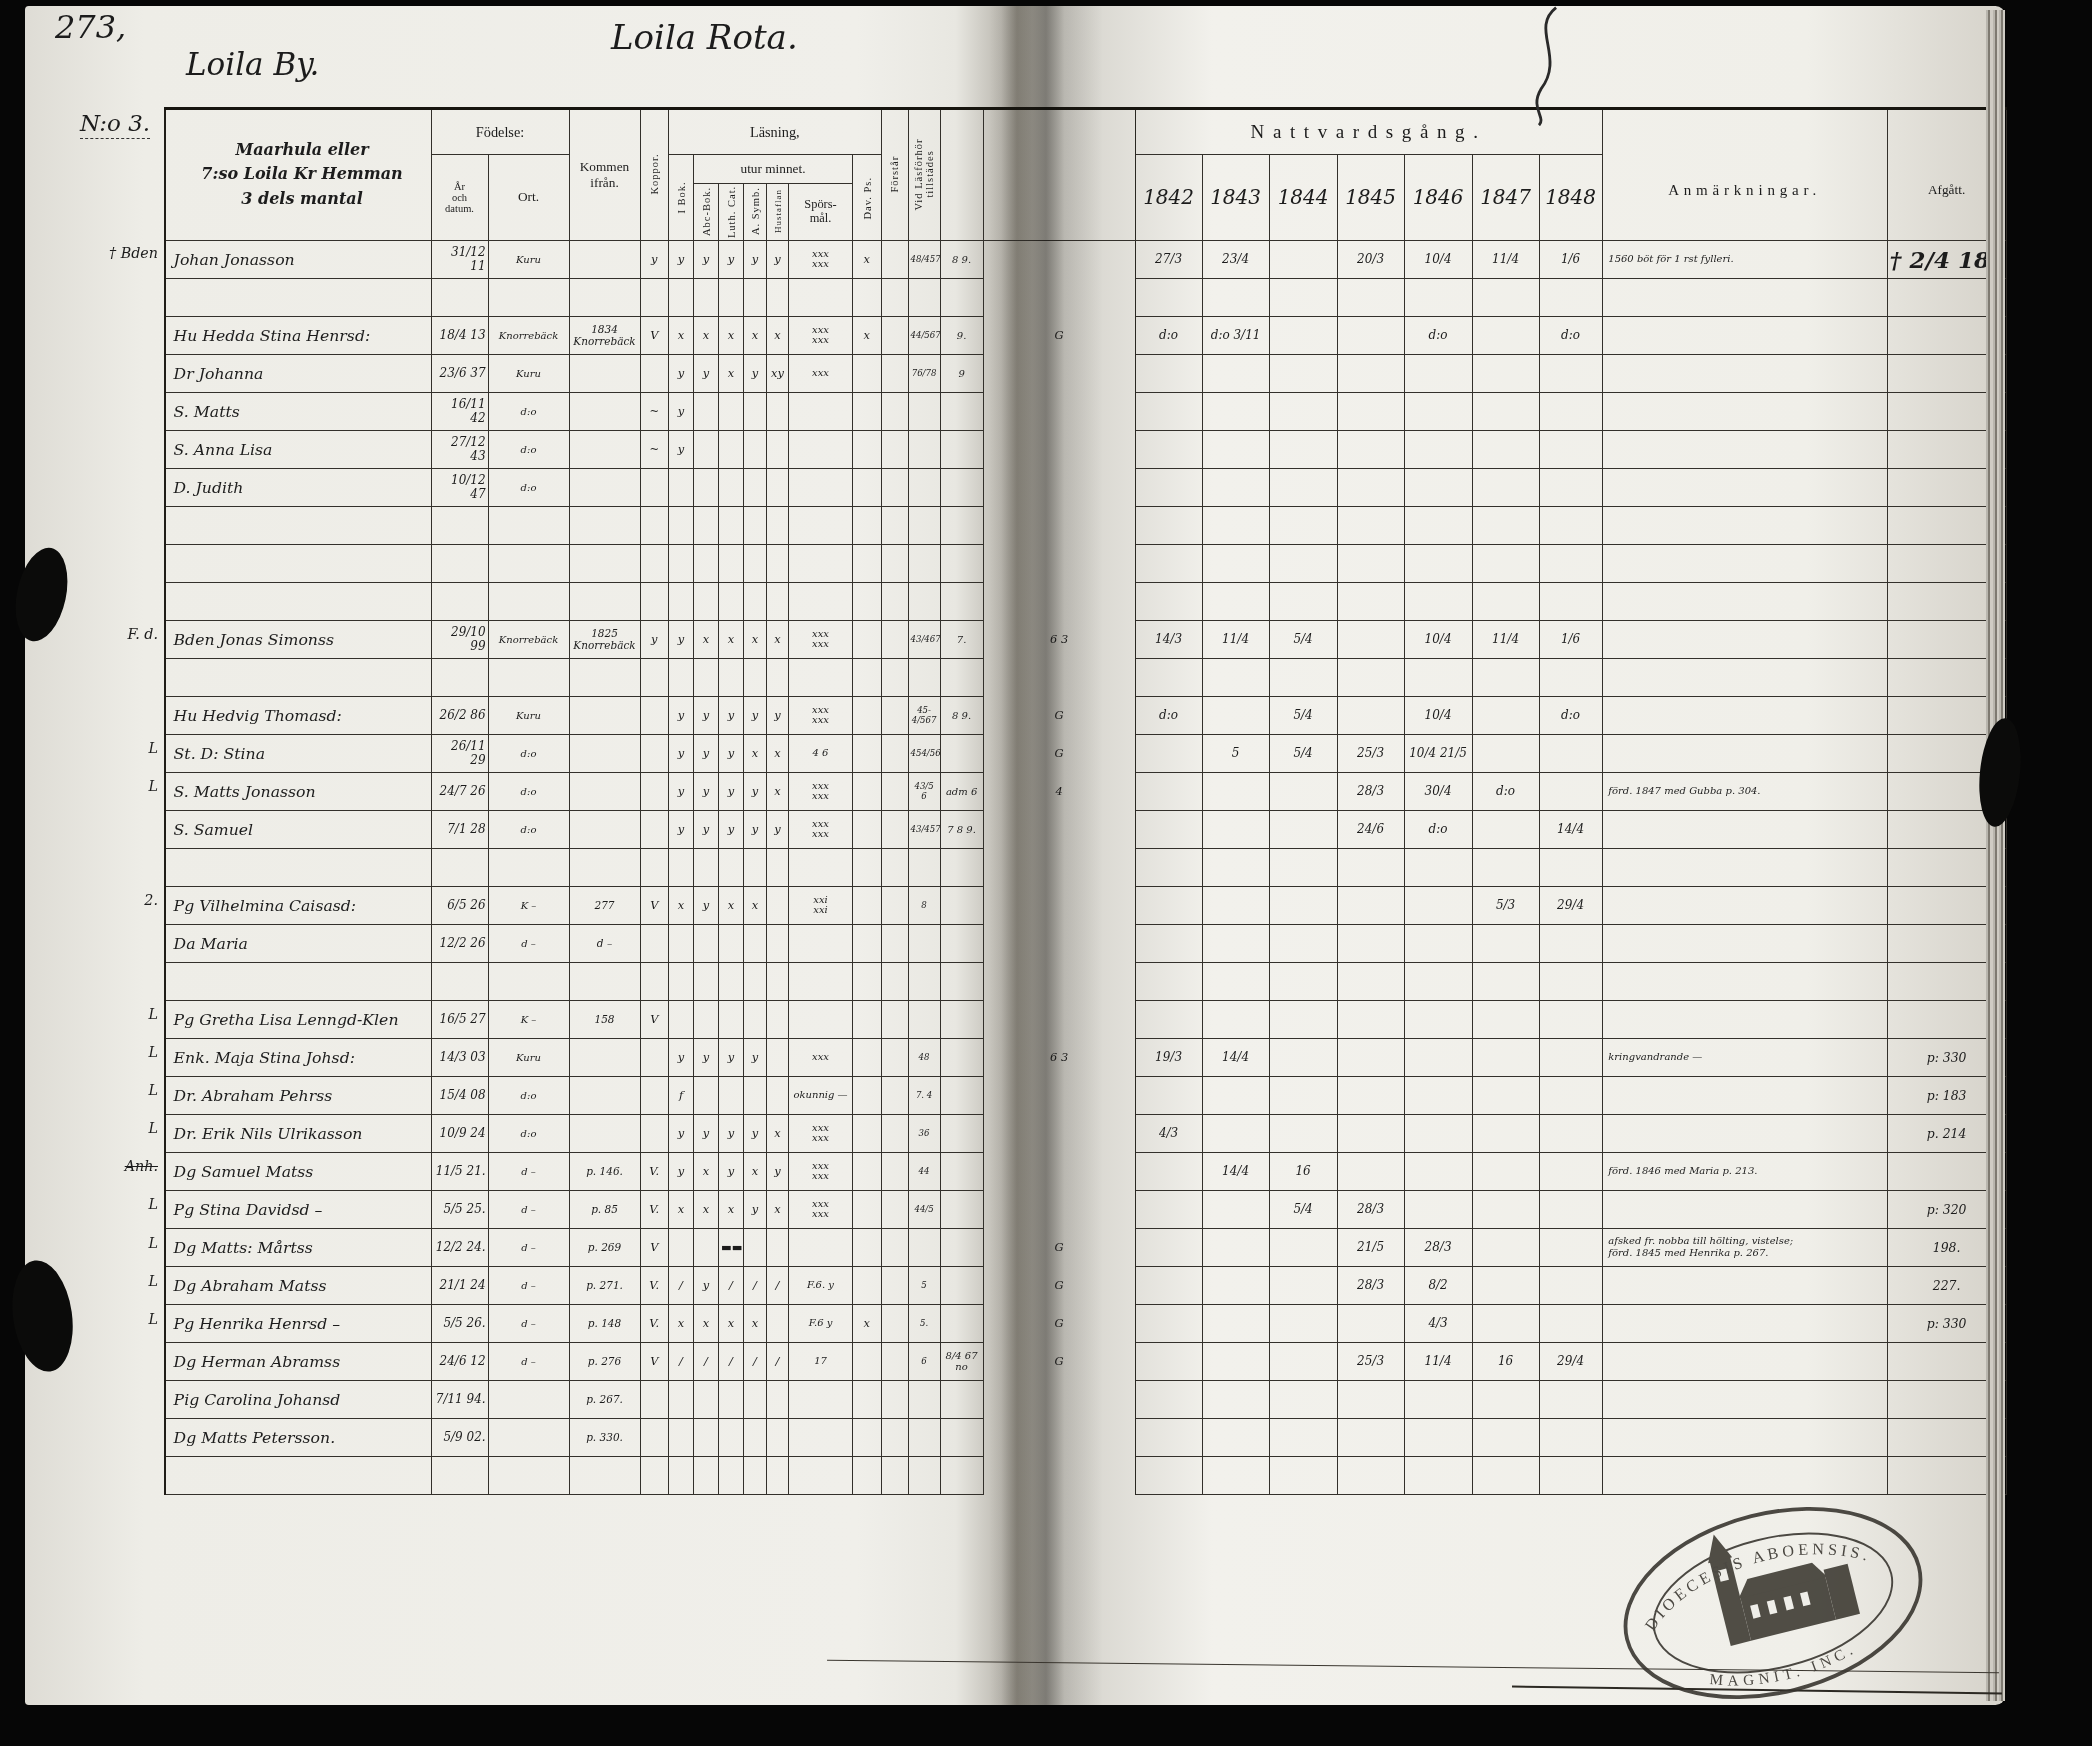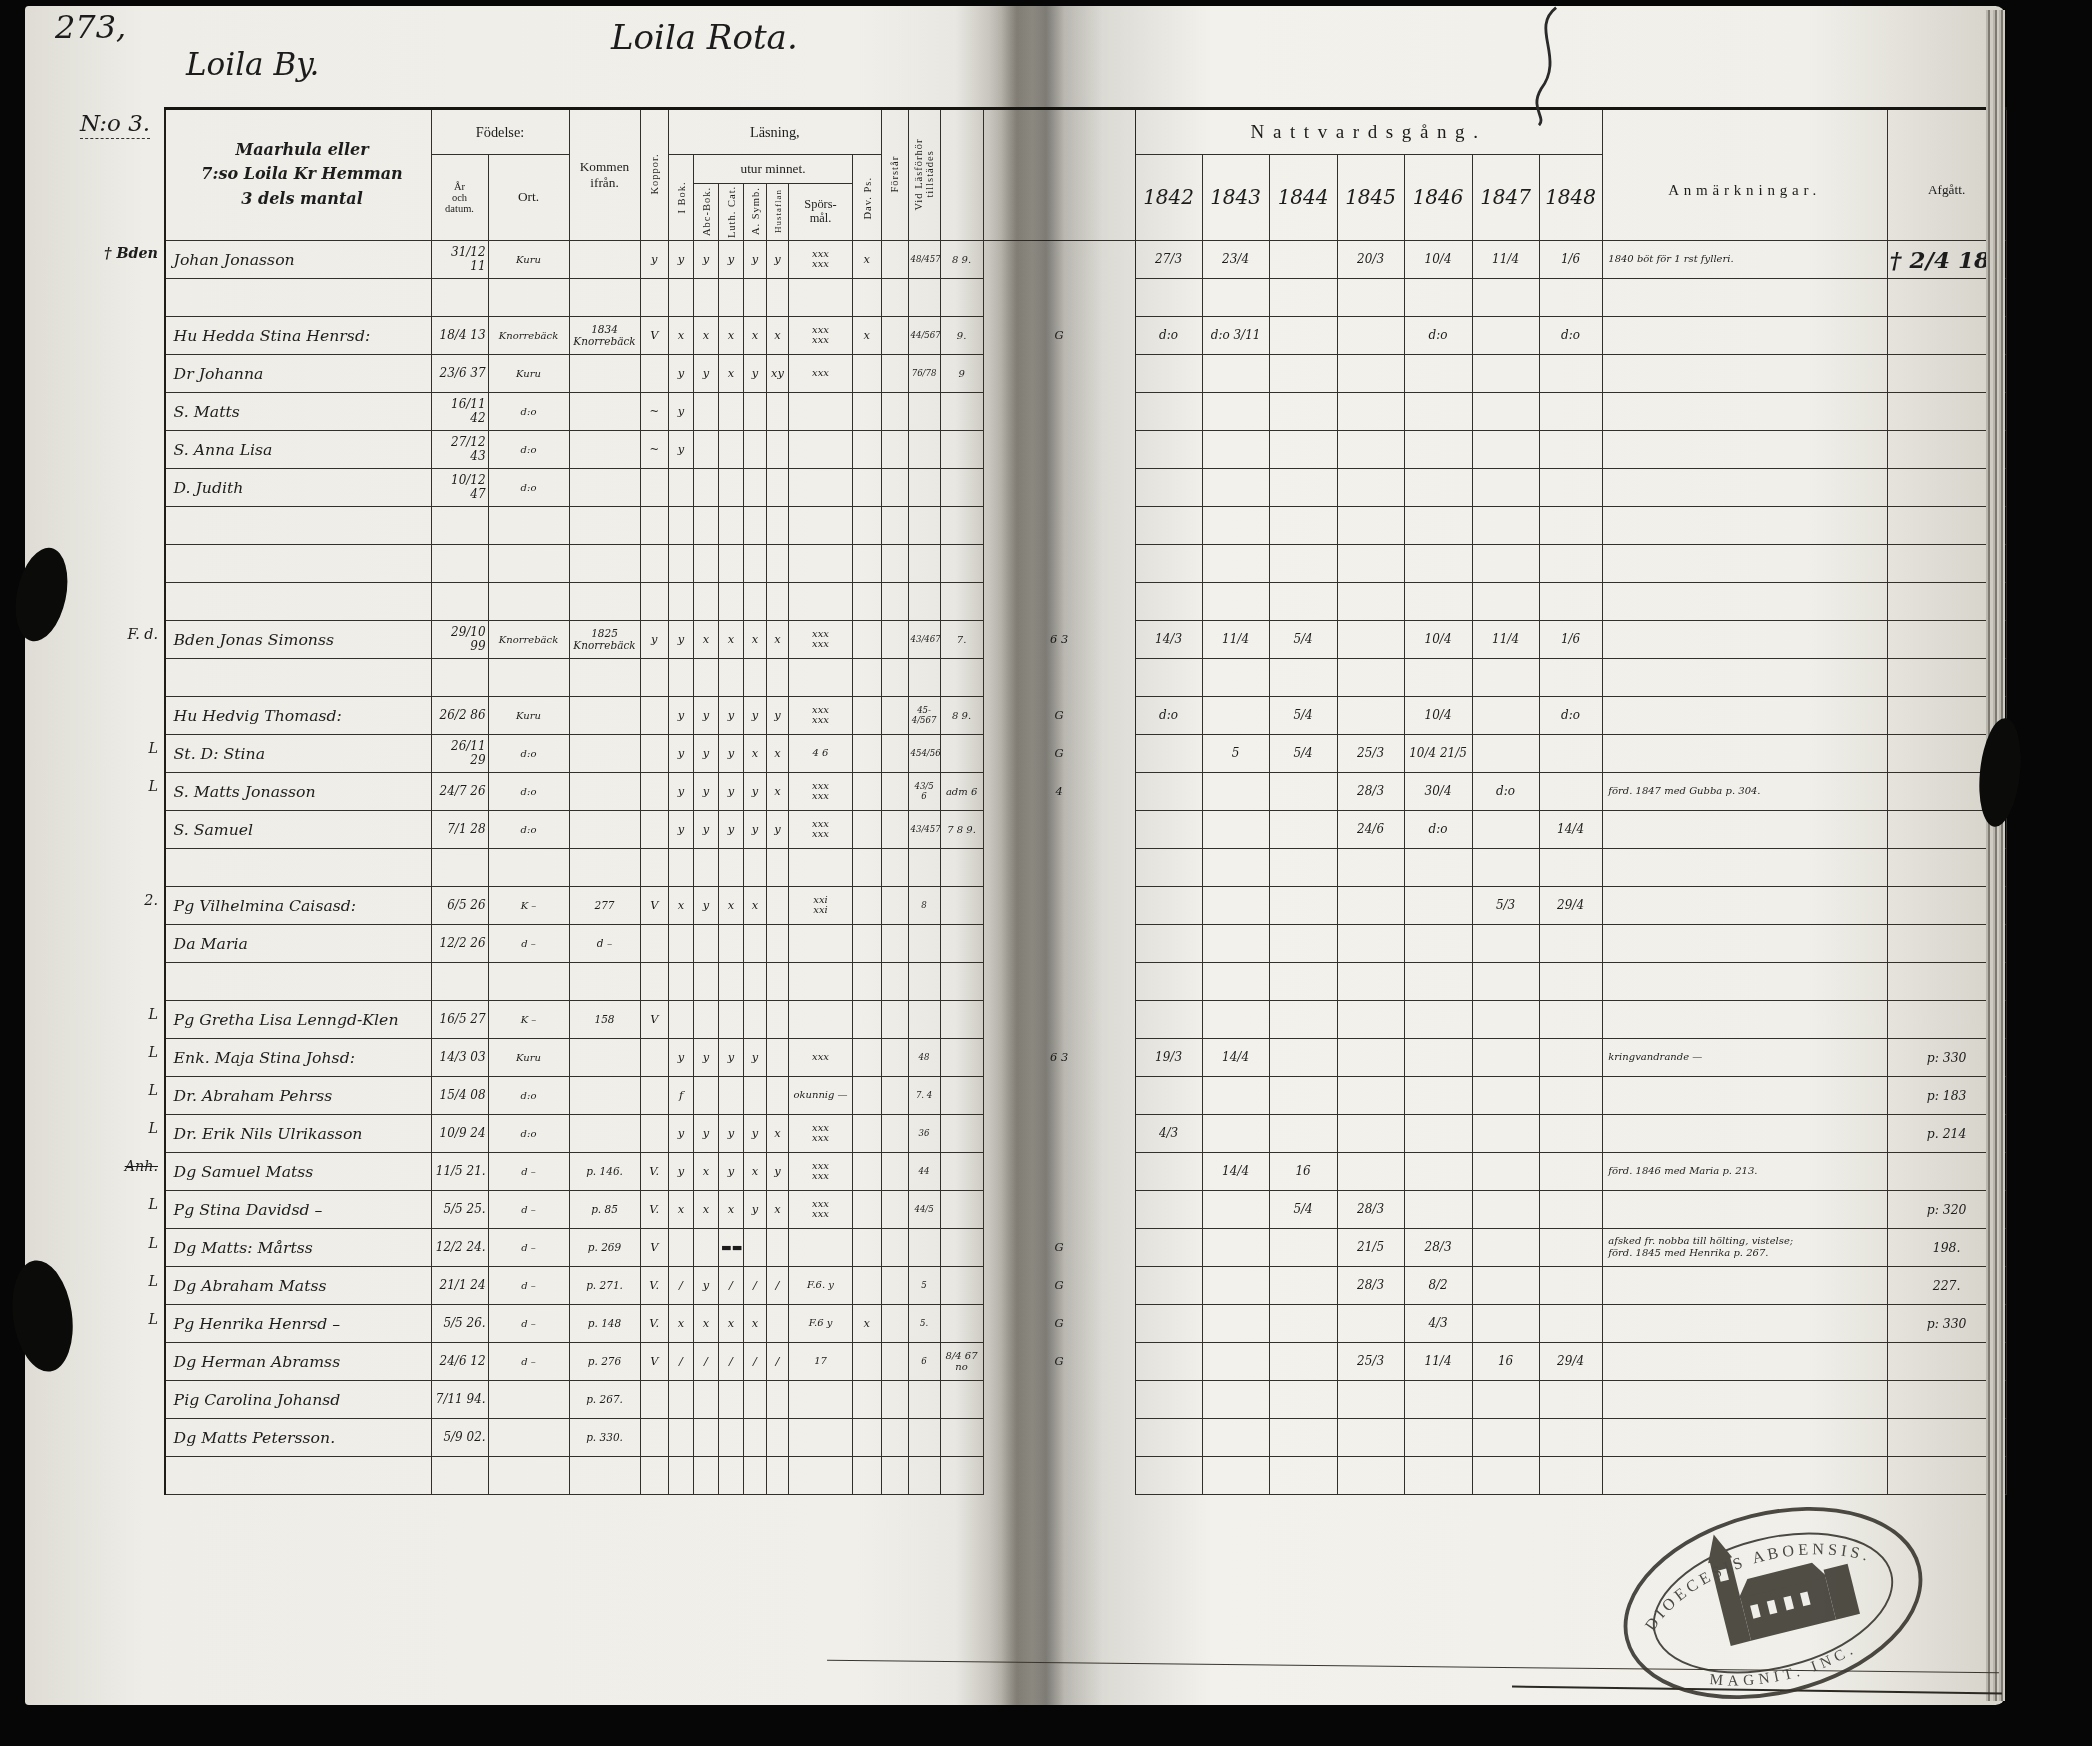--- a/index.html
+++ b/index.html
@@ -185,21 +185,21 @@
           <td class="c-vidlas hw">48/457</td>
           <td class="c-extra hw">8 9.</td>
           <td class="col-gutter gutter-cell hw"></td>
           <td class="c-year hw">27/3</td>
           <td class="c-year hw">23/4</td>
           <td class="c-year hw"></td>
           <td class="c-year hw">20/3</td>
           <td class="c-year hw">10/4</td>
           <td class="c-year hw">11/4</td>
           <td class="c-year hw">1/6</td>
-          <td class="c-anm hw">1840 böt för 1 rst fylleri.</td>
+          <td class="c-anm hw">1560 böt för 1 rst fylleri.</td>
           <td class="c-afg hw afg-big">† 2/4 1849</td>
         </tr>
         <tr>
           <td class="c-name hw"></td>
           <td class="c-born hw"></td>
           <td class="c-ort hw"></td>
           <td class="c-kommen hw"></td>
           <td class="c-mark hw"></td>
           <td class="c-mark hw"></td>
           <td class="c-mark hw"></td>
@@ -1066,21 +1066,21 @@
           <td class="c-year hw"></td>
           <td class="c-year hw"></td>
           <td class="c-year hw"></td>
           <td class="c-anm hw"></td>
           <td class="c-afg hw"></td>
         </tr>
       </tbody>
   </table>
 
   <div id="margin-layer">
-      <div class="margin-note hw" style="top: 245px; font-weight: bold;">† Bden</div>
+      <div class="margin-note hw" style="top: 245px;">† Bden</div>
       <div class="margin-note hw" style="top: 626px;">F. d.</div>
       <div class="margin-note hw" style="top: 740px;">L</div>
       <div class="margin-note hw" style="top: 778px;">L</div>
       <div class="margin-note hw" style="top: 892px;">2.</div>
       <div class="margin-note hw" style="top: 1006px;">L</div>
       <div class="margin-note hw" style="top: 1044px;">L</div>
       <div class="margin-note hw" style="top: 1082px;">L</div>
       <div class="margin-note hw" style="top: 1120px;">L</div>
       <div class="margin-note hw strike" style="top: 1158px;">Anh.</div>
       <div class="margin-note hw" style="top: 1196px;">L</div>

